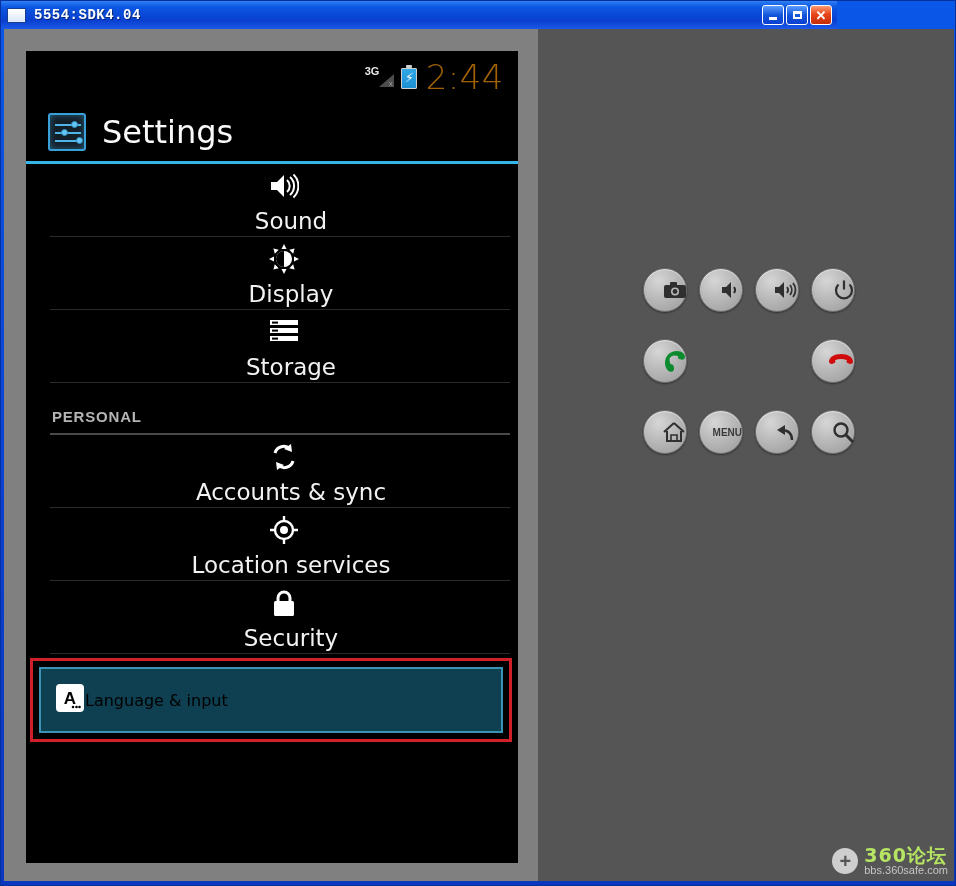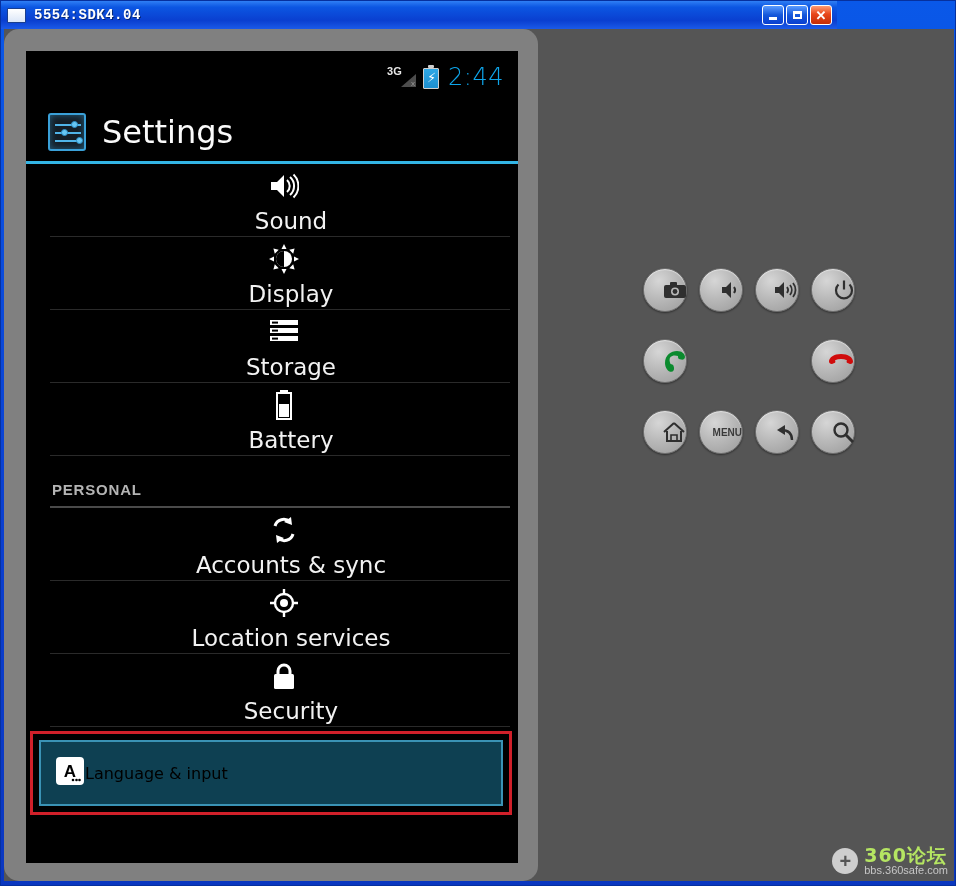--- a/index.html
+++ b/index.html
@@ -57,21 +57,20 @@
     position: absolute; left: 3px; top: 28px;
     width: 950px; height: 852px;
     background: #555555;
   }
 
   
   #device-frame {
     position: absolute; left: 0px; top: 0px;
     width: 534px; height: 852px;
     background: #808080;
-    border-radius: 15px;
   }
   
   #screen {
     position: absolute; left: 22px; top: 22px;
     width: 492px; height: 812px;
     background: #000000;
     overflow: hidden;
     font-family: "DejaVu Sans", sans-serif;
   }
 
@@ -109,21 +108,21 @@
   #batt .shell {
     position: absolute; left: 0; top: 3px; width: 16px; height: 21px;
     background: linear-gradient(180deg,#2fa8e6,#1d8fd0);
     border: 1px solid #cfcfcf; border-radius: 1px;
   }
   #batt .bolt {
     position: absolute; left: 4px; top: 6px;
     color: #ffffff; font-size: 13px; line-height: 1;
   }
   #clock {
-    color: #0ea5e9; font-size: 24px; font-weight: 300;
+    color: #a16207; font-size: 34px; font-weight: 300;
     font-family: "DejaVu Sans", sans-serif;
     letter-spacing: 0.5px;
   }
 
   
   #settings-header {
     height: 58px; display: flex; align-items: center;
     padding-left: 22px; background: #000;
   }
   #settings-icon {
@@ -324,31 +323,20 @@
               <rect x="0" y="17" width="28" height="5" fill="#fff"></rect>
               <rect x="2" y="2.6" width="6" height="2" fill="#000"></rect>
               <rect x="2" y="10.6" width="6" height="2" fill="#000"></rect>
               <rect x="2" y="18.6" width="6" height="2" fill="#000"></rect>
             </svg>
           </span>
           <span class="lbl">Storage</span>
           <span class="divider"></span>
         </div>
 
-        <div class="row">
-          <span class="ico">
-            <svg width="20" height="30" viewBox="0 0 20 30">
-              <rect x="6" y="0" width="8" height="3" fill="#fff"></rect>
-              <rect x="3" y="3" width="14" height="26" fill="none" stroke="#fff" stroke-width="2"></rect>
-              <rect x="5" y="14" width="10" height="13" fill="#fff"></rect>
-            </svg>
-          </span>
-          <span class="lbl">Battery</span>
-          <span class="divider"></span>
-        </div>
 
 
         <div class="section-head">
           <span class="lbl">PERSONAL</span>
           <span class="divider"></span>
         </div>
 
         <div class="row">
           <span class="ico">
             <svg width="30" height="30" viewBox="0 0 30 30">

